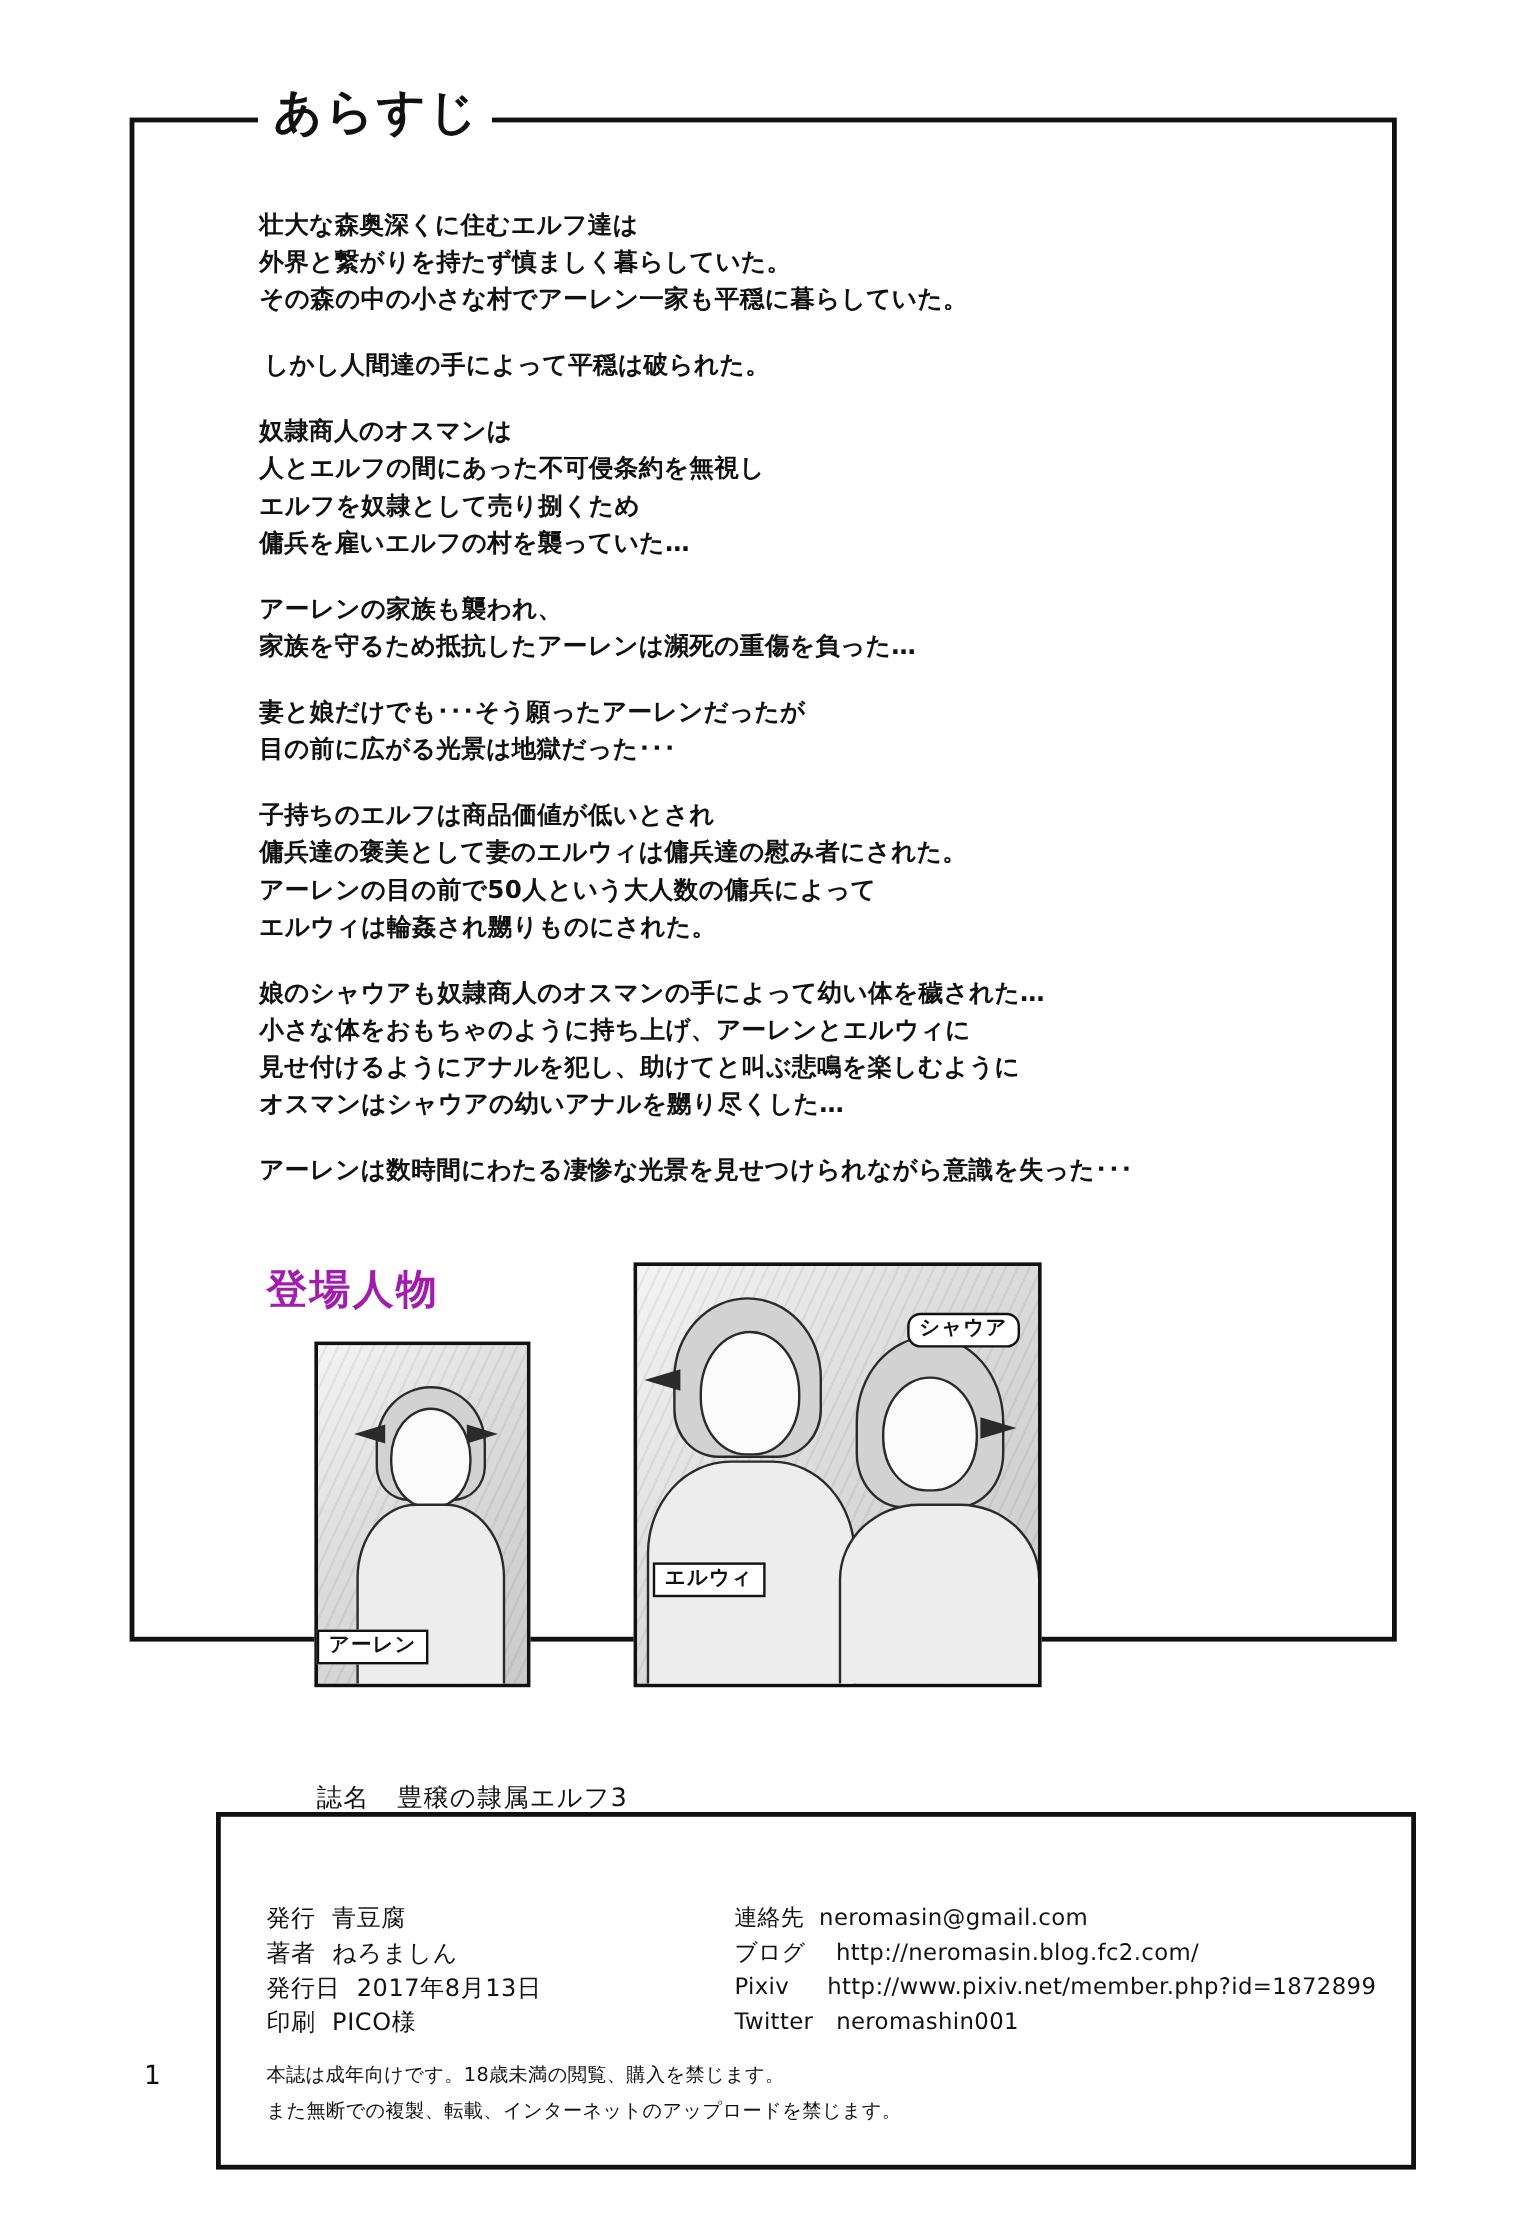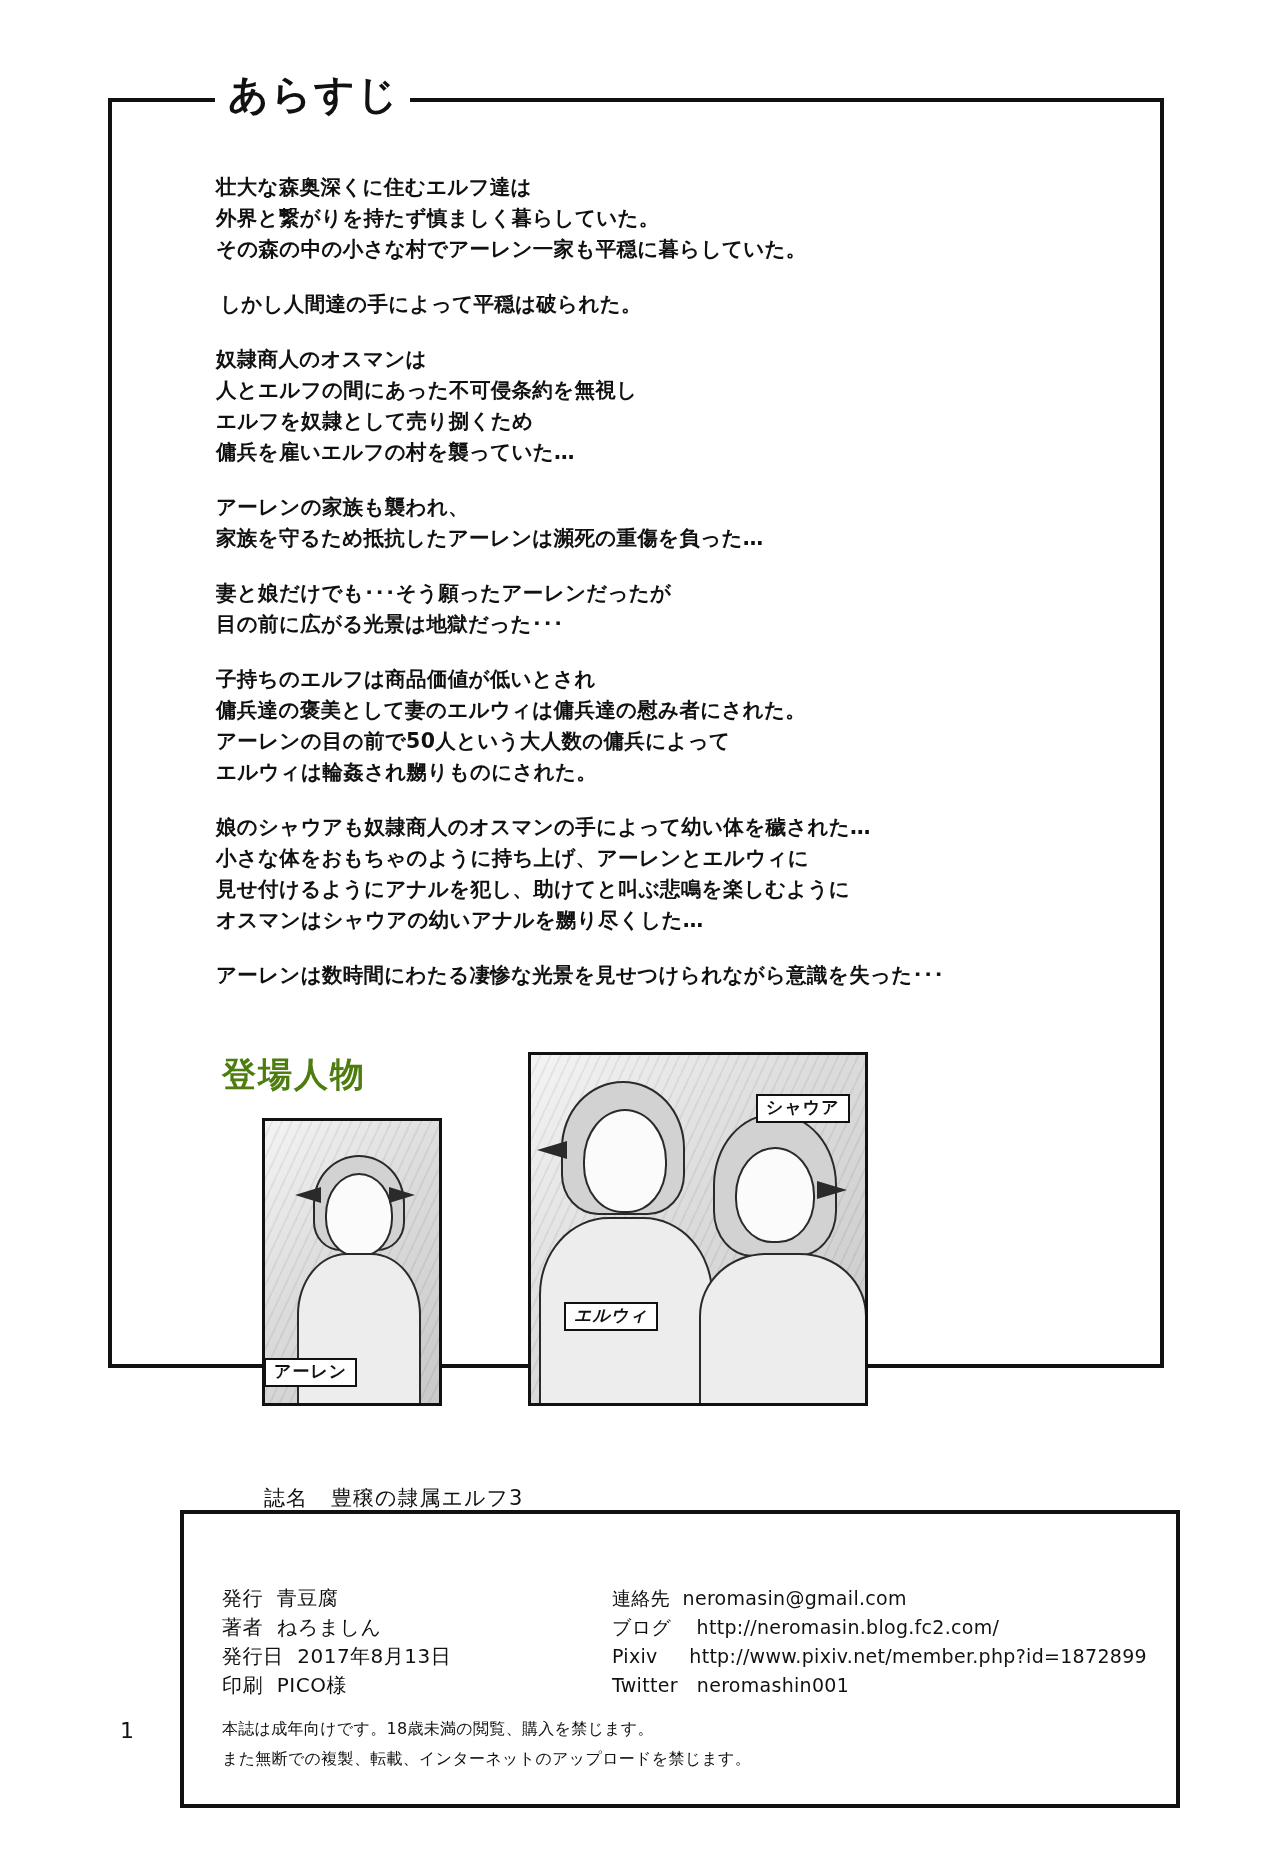--- a/index.html
+++ b/index.html
@@ -68,21 +68,21 @@
   }
 
   
   .characters-heading {
     position: absolute;
     left: 222px;
     top: 1052px;
     font-size: 34px;
     font-weight: bold;
     letter-spacing: 2px;
-    color: #4d7c0f;
+    color: #a21caf;
   }
 
   .char-panel {
     position: absolute;
     border: 3px solid #111111;
     box-sizing: border-box;
     background: #e9e9e9;
     overflow: hidden;
   }
   .panel-aalen {
@@ -146,22 +146,22 @@
     background: #ffffff;
     border: 2px solid #111111;
     font-size: 17px;
     font-weight: bold;
     padding: 2px 8px 3px 8px;
     white-space: nowrap;
     line-height: 1.15;
     letter-spacing: 1px;
   }
   .tag-aalen  { left: 264px; top: 1358px; }
-  .tag-elwy   { left: 564px; top: 1302px; font-style: italic; }
-  .tag-shaua  { left: 756px; top: 1094px; }
+  .tag-elwy   { left: 544px; top: 1302px; }
+  .tag-shaua  { left: 756px; top: 1094px; border-radius: 11px; }
 
   
   .colophon {
     position: absolute;
     left: 180px;
     top: 1510px;
     width: 1000px;
     height: 298px;
     border: 4px solid #111111;
     box-sizing: border-box;

